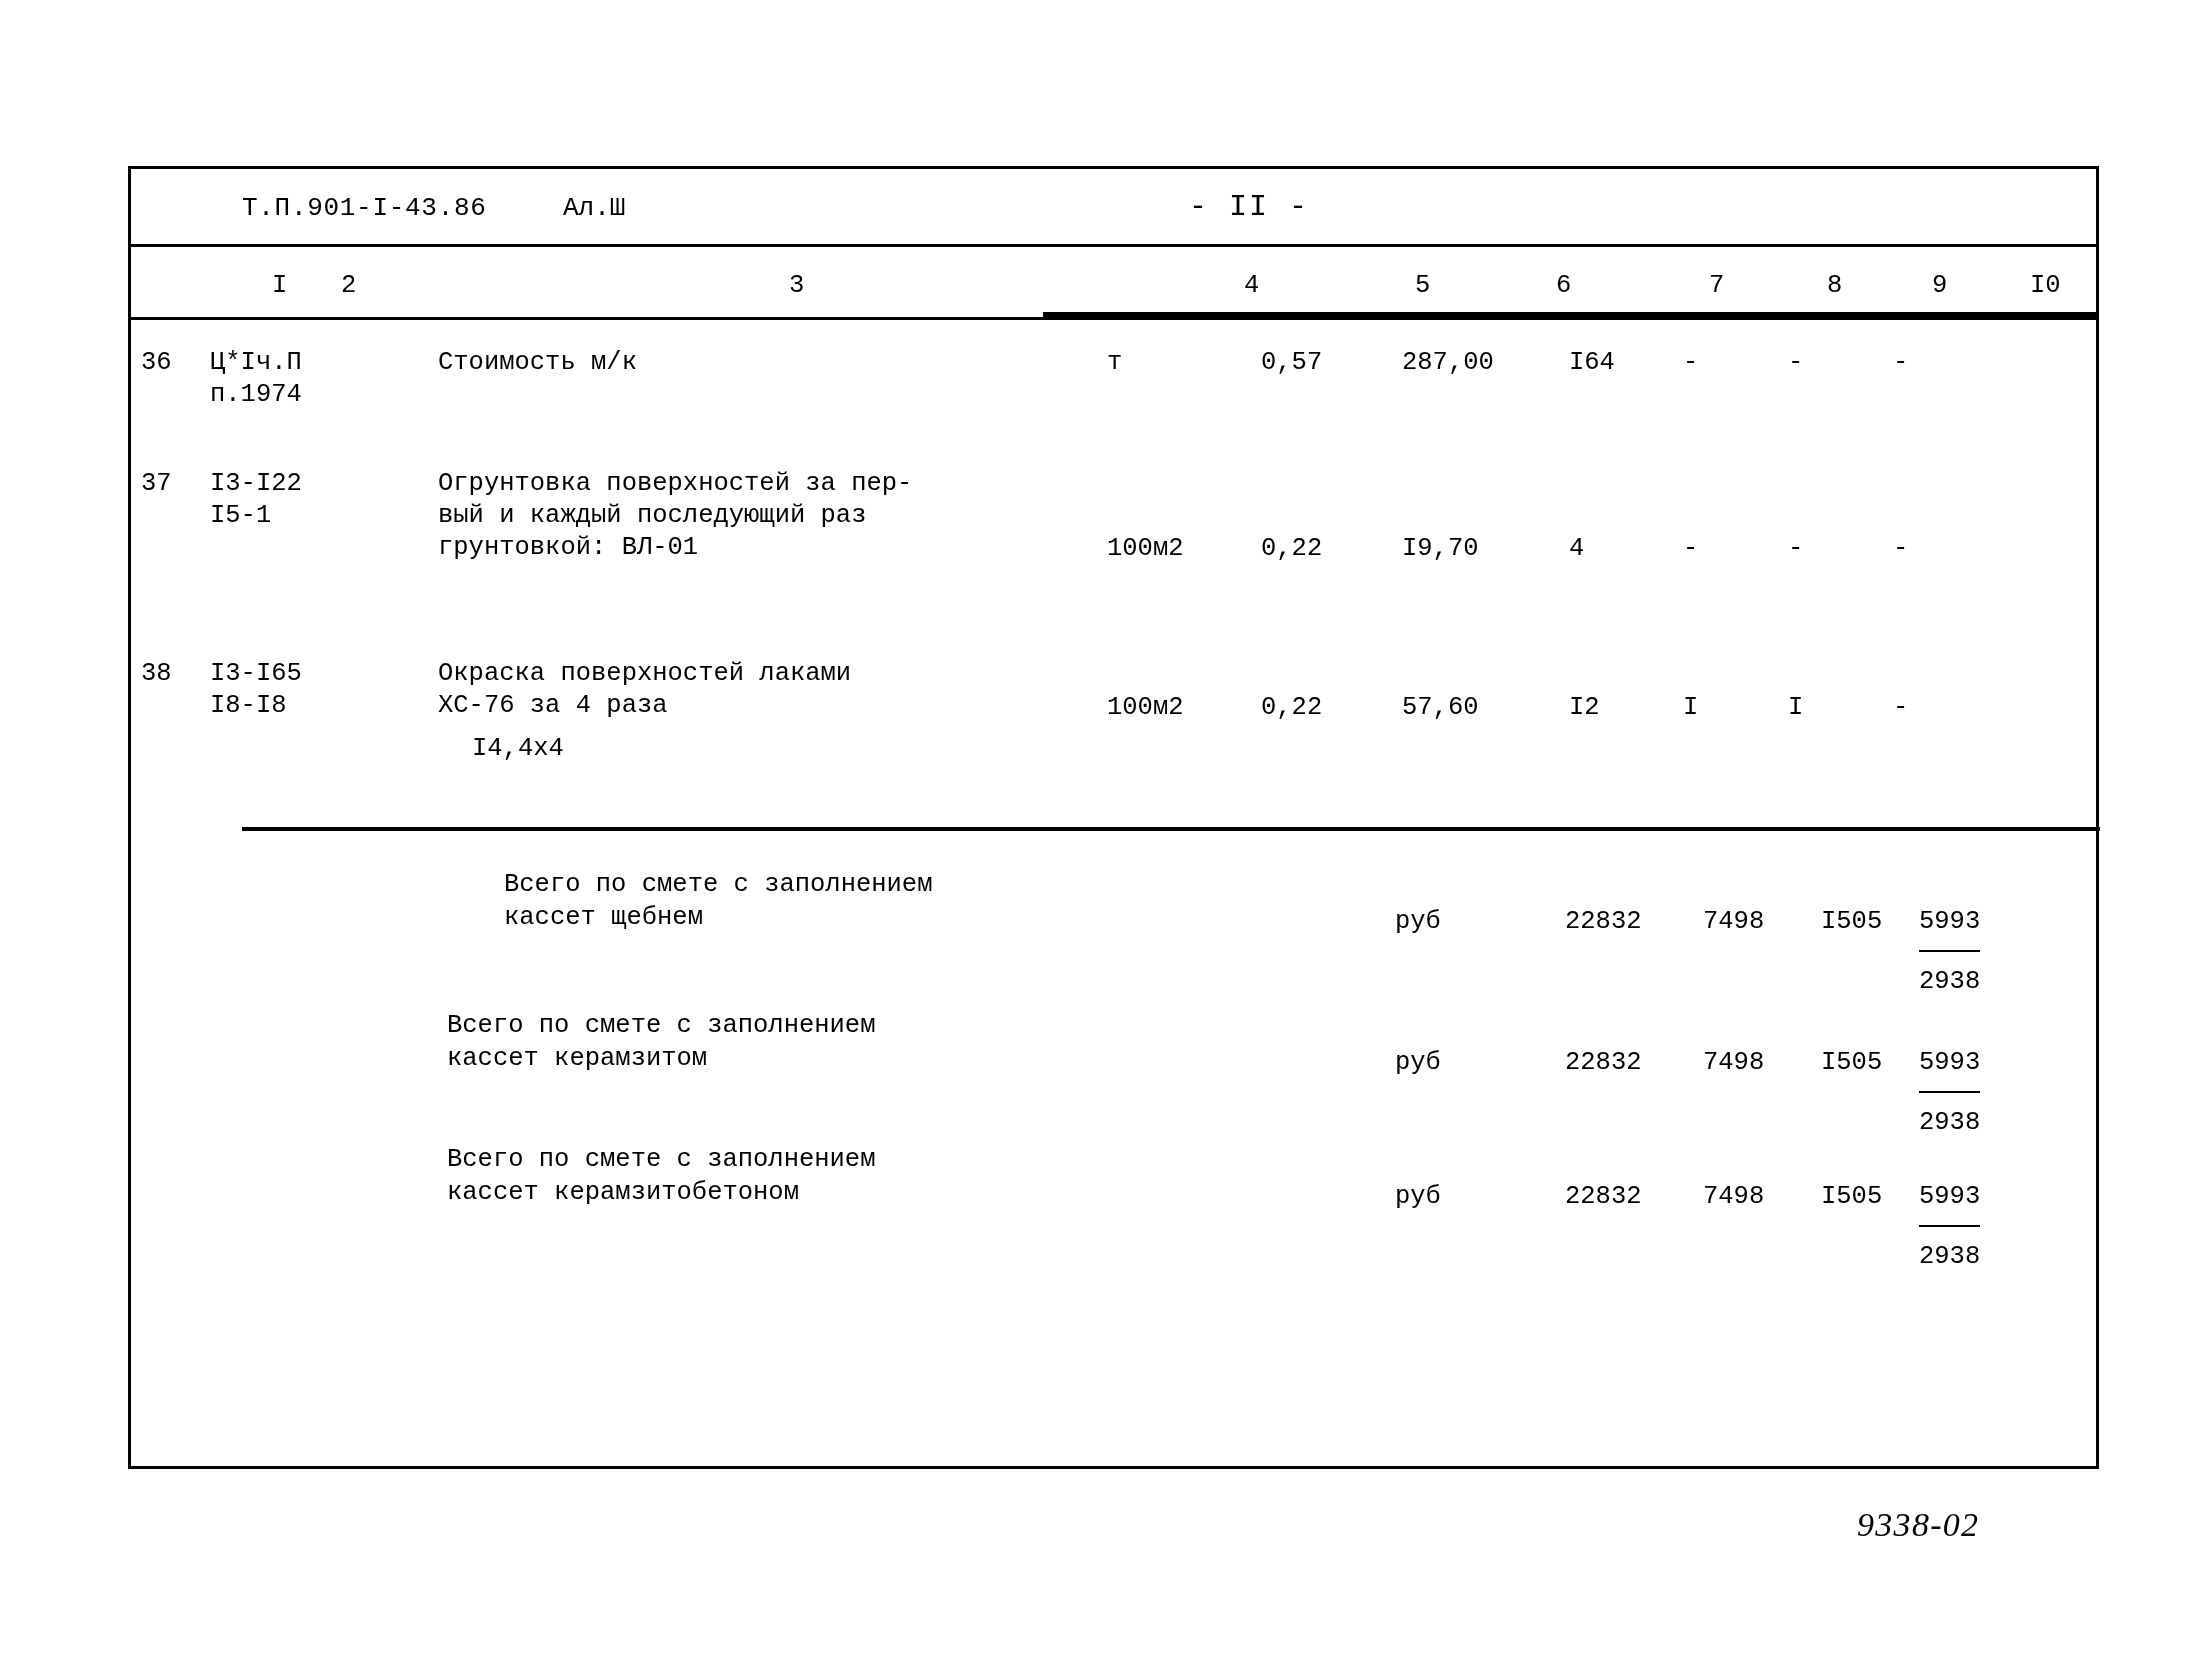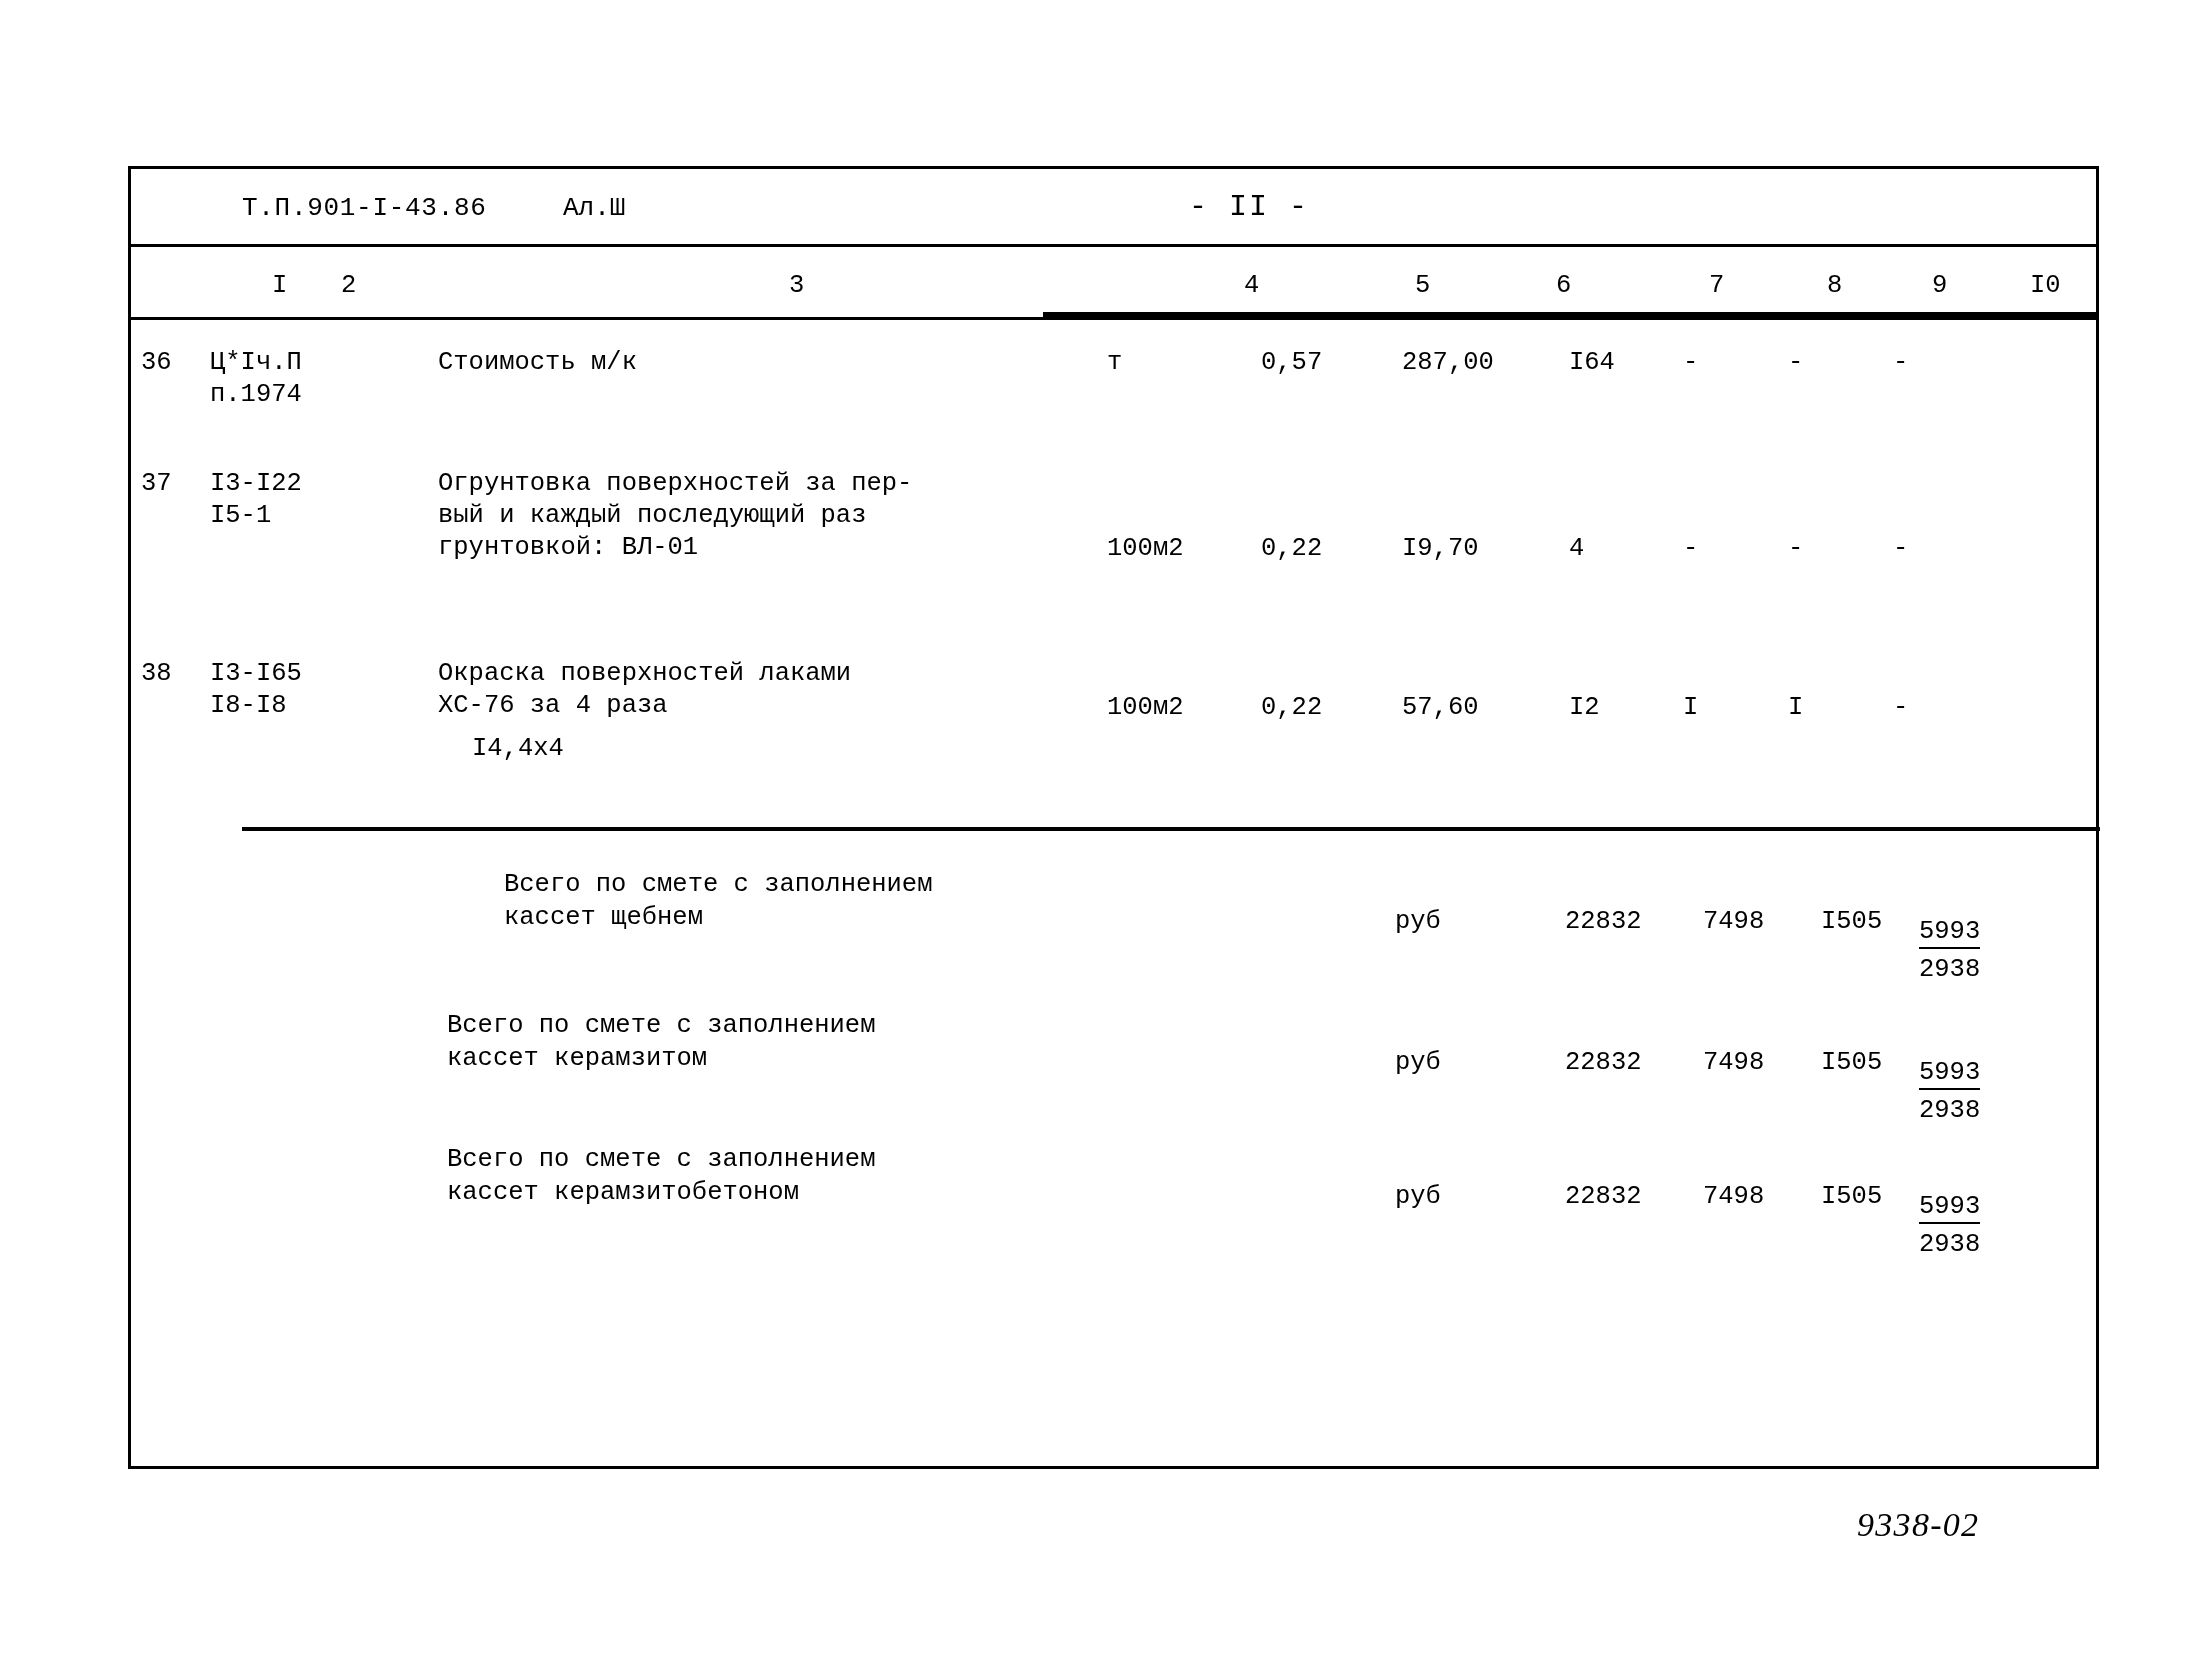--- a/index.html
+++ b/index.html
@@ -149,26 +149,25 @@
     white-space: pre;
   }
   .total-unit   { left: 1395px; position: absolute; font-size: 25.5px; }
   .total-c7     { left: 1565px; position: absolute; font-size: 25.5px; }
   .total-c8     { left: 1703px; position: absolute; font-size: 25.5px; }
   .total-c9     { left: 1821px; position: absolute; font-size: 25.5px; }
   .total-c10    { left: 1919px; position: absolute; font-size: 25.5px; }
   .total-c10 .frac-top {
     display: block;
     border-bottom: 2.6px solid #000;
-    padding-bottom: 1px;
-    margin-top: 10px;
+    padding-bottom: 14px;
   }
   .total-c10 .frac-bot {
     display: block;
-    padding-top: 6px;
+    padding-top: 15px;
     text-align: right;
   }
 
   
   .stamp {
     position: absolute;
     left: 1857px;
     top: 1506px;
     font-family: "Liberation Serif", serif;
     font-style: italic;

